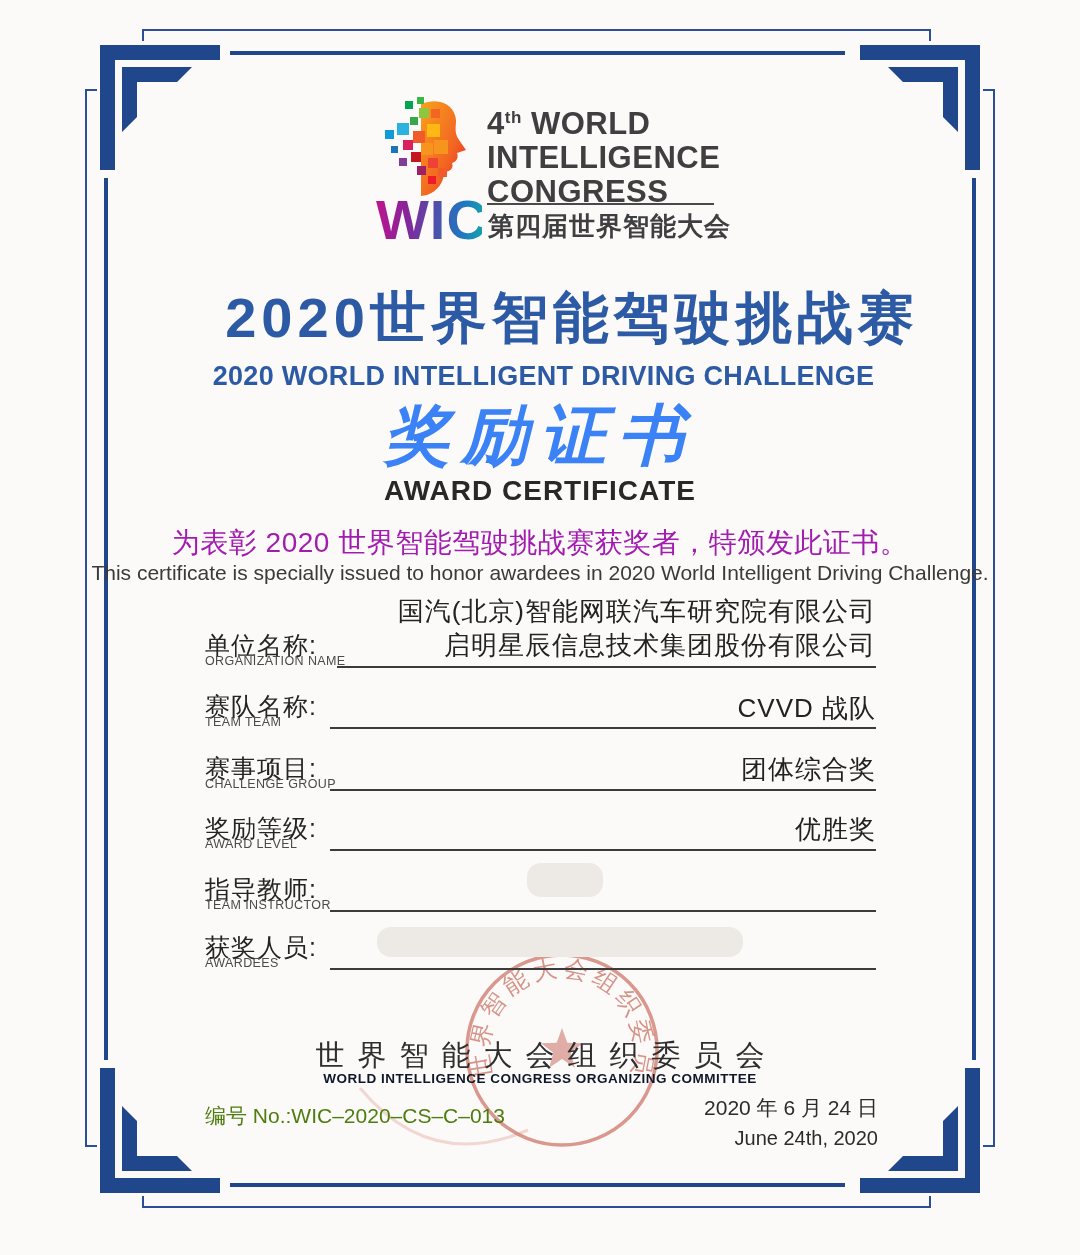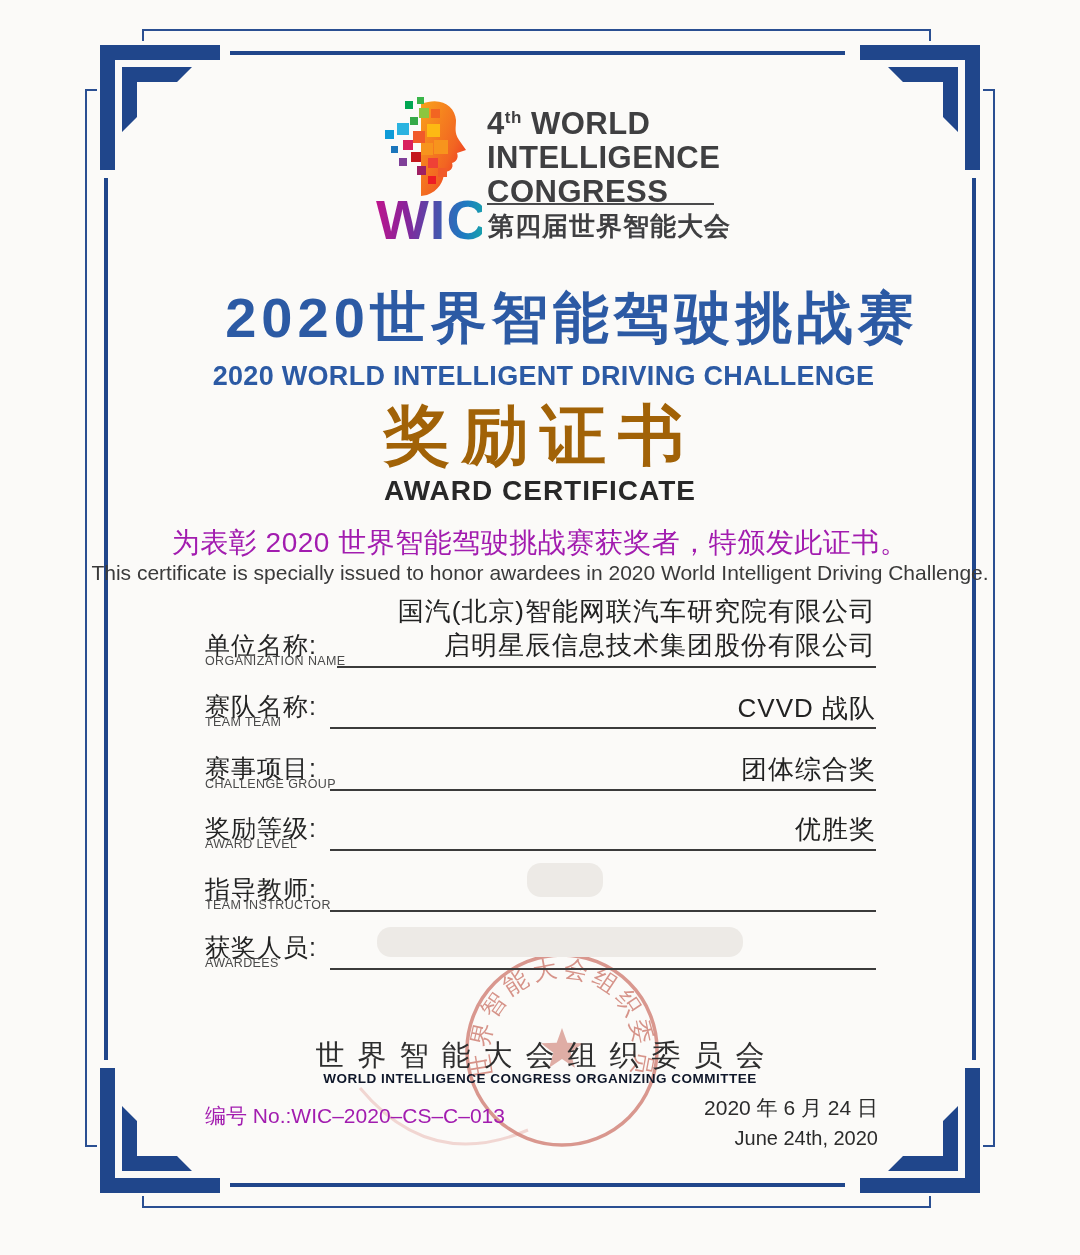--- a/index.html
+++ b/index.html
@@ -23,40 +23,40 @@
   #congress-en { left:487px; top:101px; color:#3f3f41; font-weight:700;
     font-size:31px; line-height:34px; letter-spacing:0.5px; }
   #congress-en sup { font-size:17px; }
   #congress-rule { left:487px; top:203px; width:227px; height:2px; background:#4a4a4c; }
   #congress-cn { left:488px; top:209px; width:227px; color:#3f3f41;
     font-size:26px; font-weight:600; letter-spacing:1px; white-space:nowrap; }
 
   
   #title-cn { top:281px; font-size:56px; font-weight:700; letter-spacing:5px; color:#2c5aa4;margin-left:32px; }
   #title-en { top:361px; font-size:27px; font-weight:700; letter-spacing:0.3px; color:#2c5aa4;padding-left:7px; }
-  #cert-cn  { top:391px; font-size:66px; font-weight:700; letter-spacing:12px; color:#a16207; }
+  #cert-cn  { top:391px; font-size:66px; font-weight:700; letter-spacing:12px; color:#3b82f6;font-style:italic; }
   #cert-en  { top:475px; font-size:28px; font-weight:700; letter-spacing:1px; color:#282828; }
   #stmt-cn  { top:524px; font-size:28px; color:#a21caf; letter-spacing:0.5px; }
   #stmt-en  { top:561px; font-size:21px; color:#3a3a3a; }
 
   
   .row-line { position:absolute; left:330px; width:546px; height:2px; background:#3b3b3b; }
   .lbl-cn { position:absolute; left:205px; font-size:25px; font-weight:500;
     color:#242424; letter-spacing:1px; white-space:nowrap; }
   .lbl-en { position:absolute; left:205px; font-size:12.5px; font-weight:400;
     color:#4a4a4a; letter-spacing:0.4px; white-space:nowrap; }
   .val { position:absolute; left:330px; width:546px; text-align:right;
     font-size:26px; color:#222; letter-spacing:1px; white-space:nowrap; }
   .redact { position:absolute; background:#edeae6; border-radius:14px; }
 
   
   #committee-cn { top:1036px; font-size:29px; font-weight:500; letter-spacing:13px;
     color:#2e2e2e; text-indent:13px; }
   #committee-en { top:1071px; font-size:13.5px; font-weight:600; letter-spacing:0.5px; color:#0f172a; }
-  #serial { left:205px; top:1102px; font-size:21px; color:#a21caf; }
+  #serial { left:205px; top:1102px; font-size:21px; color:#4d7c0f; }
   #date-blk { right:202px; top:1094px; text-align:right; color:#2b2b2b; }
   #date-cn { font-size:21px; }
   #date-en { font-size:20px; margin-top:5px; }
 
   svg { position:absolute; }
 </style>
 </head>
 <body>
 
 <div id="page">

